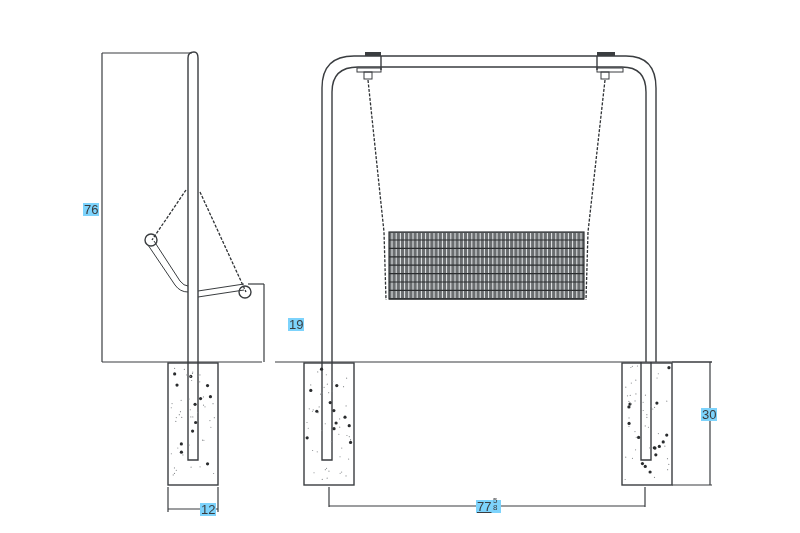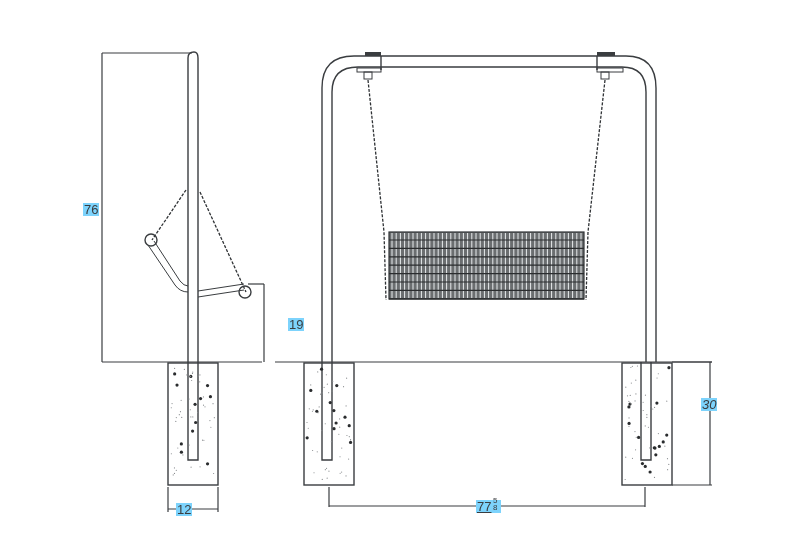--- a/index.html
+++ b/index.html
@@ -338,19 +338,19 @@
       <circle cx="666.7675582990398" cy="401.2162037037037" r="0.6" class="speck"></circle>
       <circle cx="654.2946673525378" cy="447.7251028806584" r="1.6" class="agg"></circle>
       <circle cx="630.7199245541838" cy="403.7432613168724" r="0.6" class="speck"></circle>
       <circle cx="658.3766632373114" cy="433.60401234567905" r="0.6" class="speck"></circle>
       <circle cx="667.5982167352538" cy="469.6406893004115" r="0.6" class="speck"></circle>
     </g>
 </svg>
 
 <span class="lbl" style="left:83px; top:203px;">76</span>
 <span class="lbl" style="left:256px; top:318px;margin-left:32px;">19</span>
-<span class="lbl" style="left:176px; top:503px;">12</span>
-<span class="lbl" style="left:701px; top:398px;font-style:italic;">30</span>
+<span class="lbl" style="left:200px; top:503px;">12</span>
+<span class="lbl" style="left:701px; top:408px;">30</span>
 <span class="lbl" style="left:476px; top:500px; padding-right:10px;text-decoration:underline;"><span>77</span></span>
 <span class="frac" style="left:493px; top:497px;">
     <span style="display:block">5</span>
     <span style="display:block">8</span>
   </span>
 
 </body></html>

